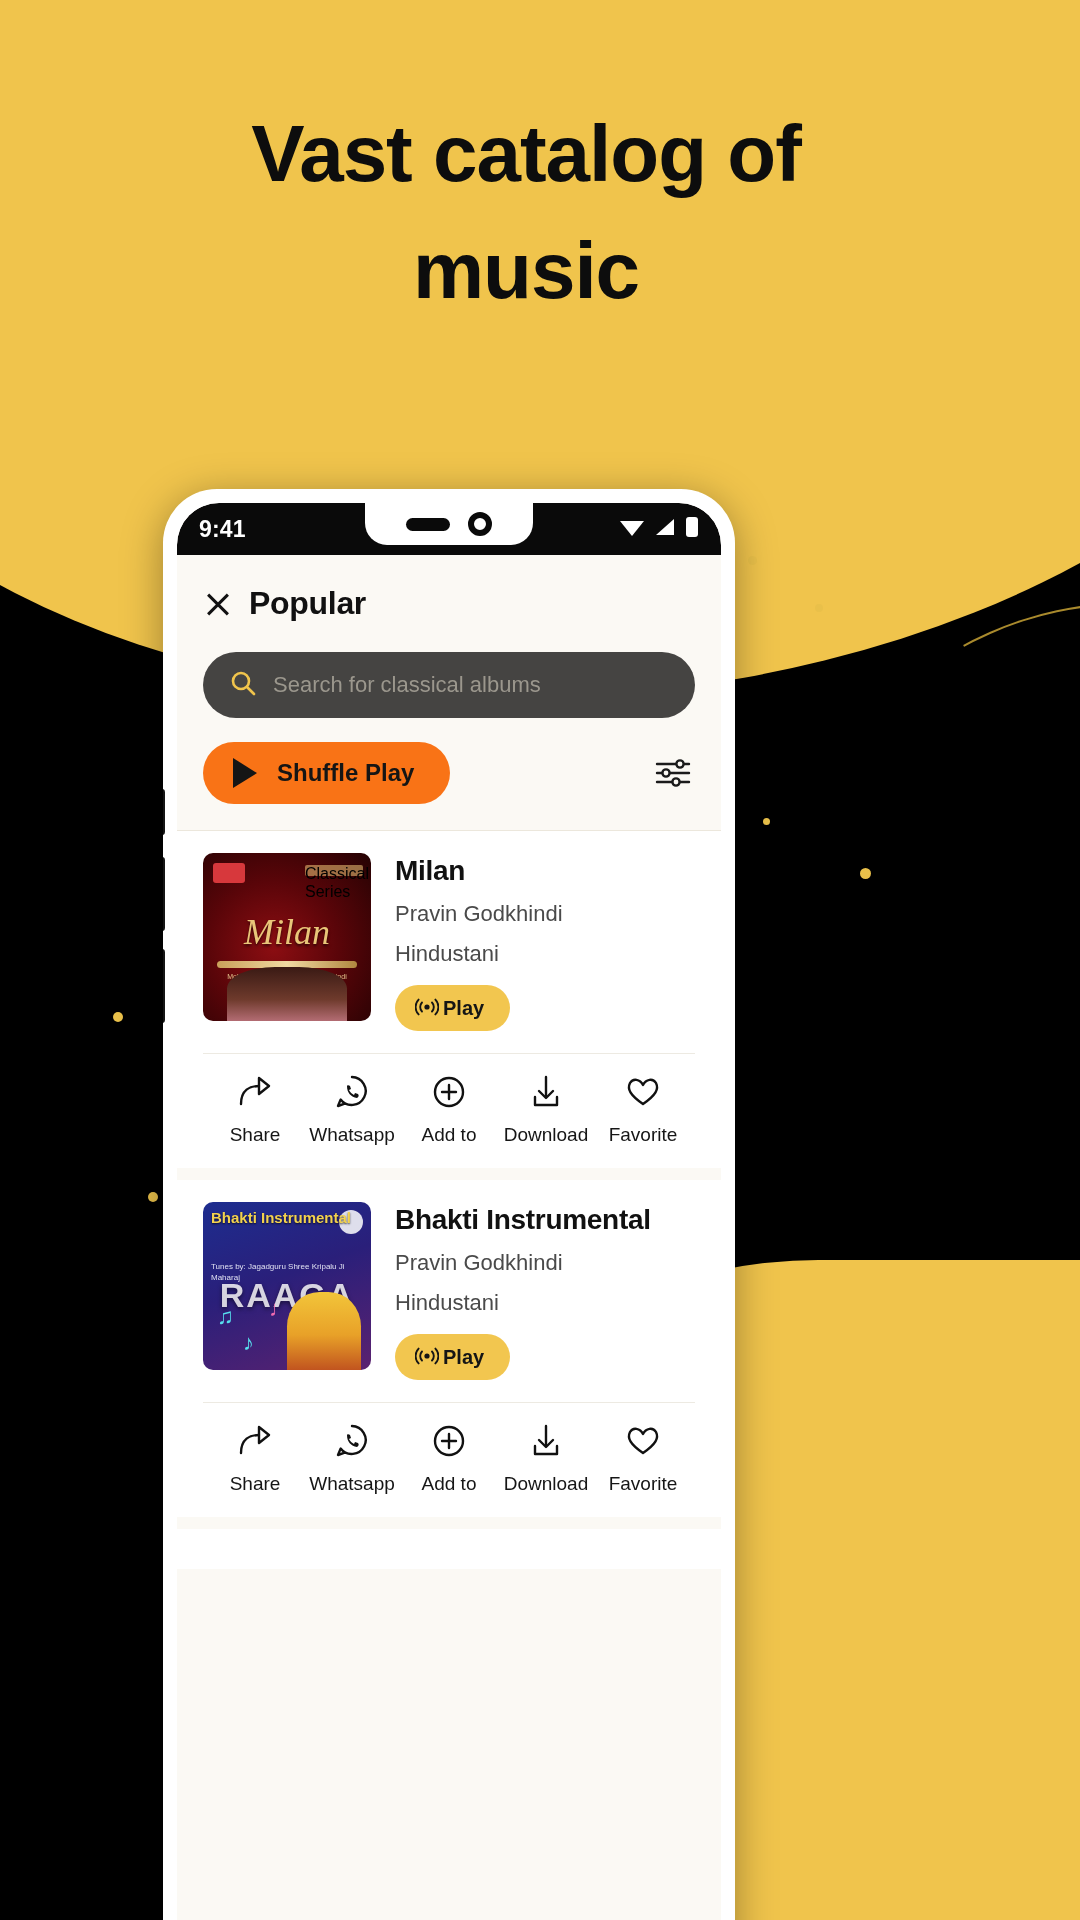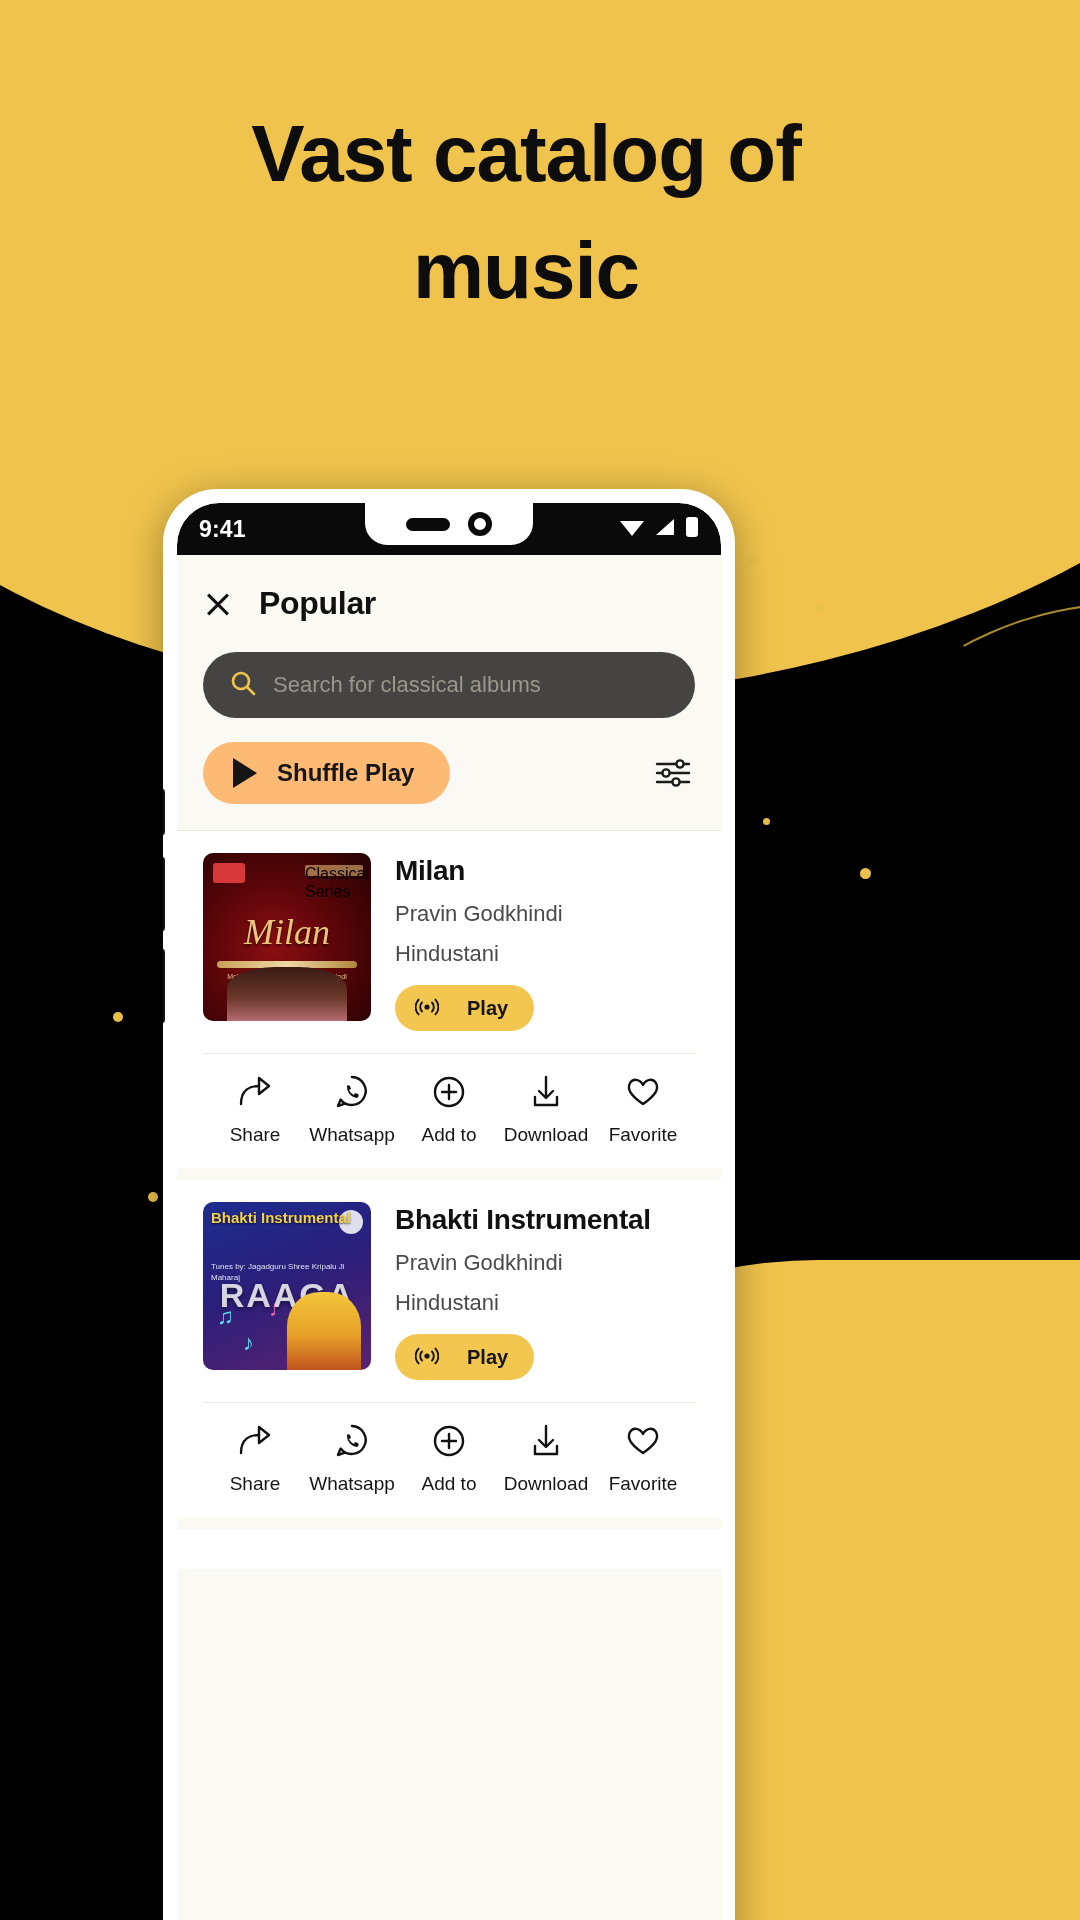--- a/index.html
+++ b/index.html
@@ -105,21 +105,21 @@
     width: 168px; height: 42px;
     background: #ffffff;
     border-radius: 0 0 22px 22px;
     display: flex; align-items: center; justify-content: center; gap: 18px;
   }
   .speaker { width: 44px; height: 13px; border-radius: 7px; background: #0A0A0A; }
   .camera { width: 24px; height: 24px; border-radius: 50%; border: 6px solid #0A0A0A; }
 
   
   #app-header {
-    display: flex; align-items: center; gap: 26px;
+    display: flex; align-items: center; gap: 16px;
     padding: 30px 26px 18px 26px;
     background: #FBF9F4;
     text-align: right;
   }
   #close-icon { width: 30px; height: 30px; position: relative; cursor: pointer; }
   #close-icon::before, #close-icon::after {
     content: ""; position: absolute; left: 1px; top: 14px;
     width: 28px; height: 3px; background: #111;
   }
   #close-icon::before { transform: rotate(45deg); }
@@ -144,21 +144,21 @@
 
   
   #shuffle-row {
     display: flex; align-items: center; justify-content: space-between;
     padding: 24px 26px 26px 26px;
     background: #FBF9F4;
     border-bottom: 1px solid #ECE7DC;
   }
   #shuffle-btn {
     display: flex; align-items: center; gap: 20px;
-    background: #fdba74;
+    background: #f97316;
     border: none;
     border-radius: 34px;
     height: 62px;
     padding: 0 36px 0 30px;
     cursor: pointer;
   }
   #shuffle-btn .tri {
     width: 0; height: 0;
     border-left: 24px solid #151515;
     border-top: 15px solid transparent;
@@ -234,21 +234,21 @@
   }
   .art-bhakti .b-note {
     position: absolute; color: #57e0ef; font-size: 22px;
   }
 
   .album-meta { flex: 1; padding-top: 2px; }
   .album-name { font-size: 28px; font-weight: 700; color: #111; letter-spacing: -.3px; }
   .album-artist { font-size: 22px; color: #4a4a4a; margin-top: 14px; }
   .album-genre { font-size: 22px; color: #4a4a4a; margin-top: 14px; }
   .play-btn {
-    display: inline-flex; align-items: center; gap: 28px;
+    display: inline-flex; align-items: center; gap: 4px;
     margin-top: 18px;
     background: #F2C64F; border: none; border-radius: 24px;
     height: 46px; padding: 0 26px 0 20px; cursor: pointer;
   }
   .play-btn .play-label { font-size: 20px; font-weight: 700; color: #151515; }
 
   .album-actions {
     display: flex; justify-content: space-between;
     border-top: 1px solid #EDEAE2;
     margin-top: 22px;

